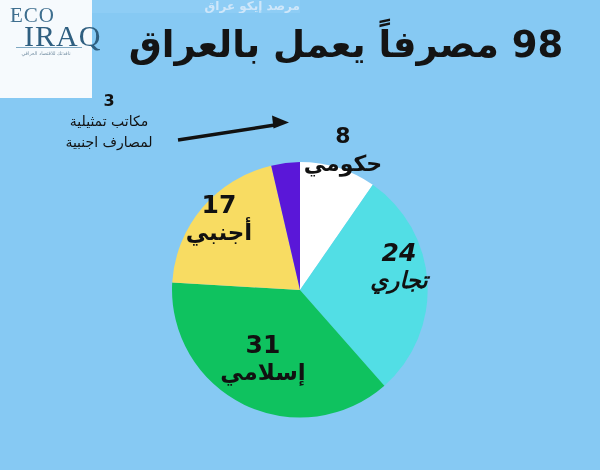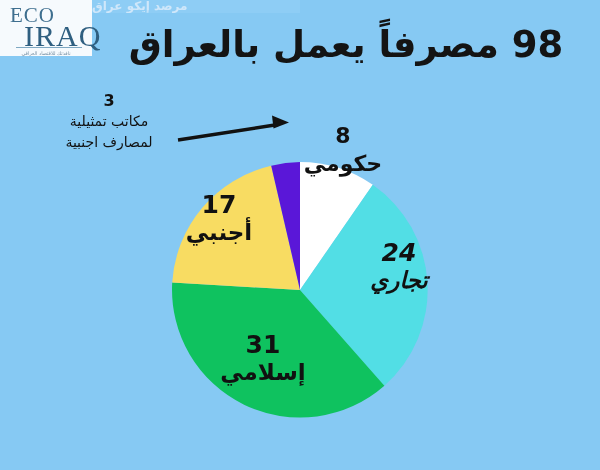--- a/index.html
+++ b/index.html
@@ -25,34 +25,34 @@
   #watermark-strip {
     position: absolute;
     left: 92px;
     top: 0;
     width: 208px;
     height: 13px;
     background: #8ecdf5;
     color: #cfe7fa;
     font-size: 12px;
     font-weight: bold;
-    text-align: left;
+    text-align: right;
     line-height: 13px;
     letter-spacing: 0.5px;
     overflow: hidden;
     direction: rtl;
   }
 
   
   #logo-box {
     position: absolute;
     left: 0;
     top: 0;
     width: 92px;
-    height: 56px;
+    height: 98px;
     background: #f6fafd;
     box-sizing: border-box;
     padding-top: 5px;
   }
   #logo-eco {
     font-family: "Liberation Serif", serif;
     font-size: 21px;
     color: #3f6f8f;
     letter-spacing: 1px;
     margin-left: 10px;

